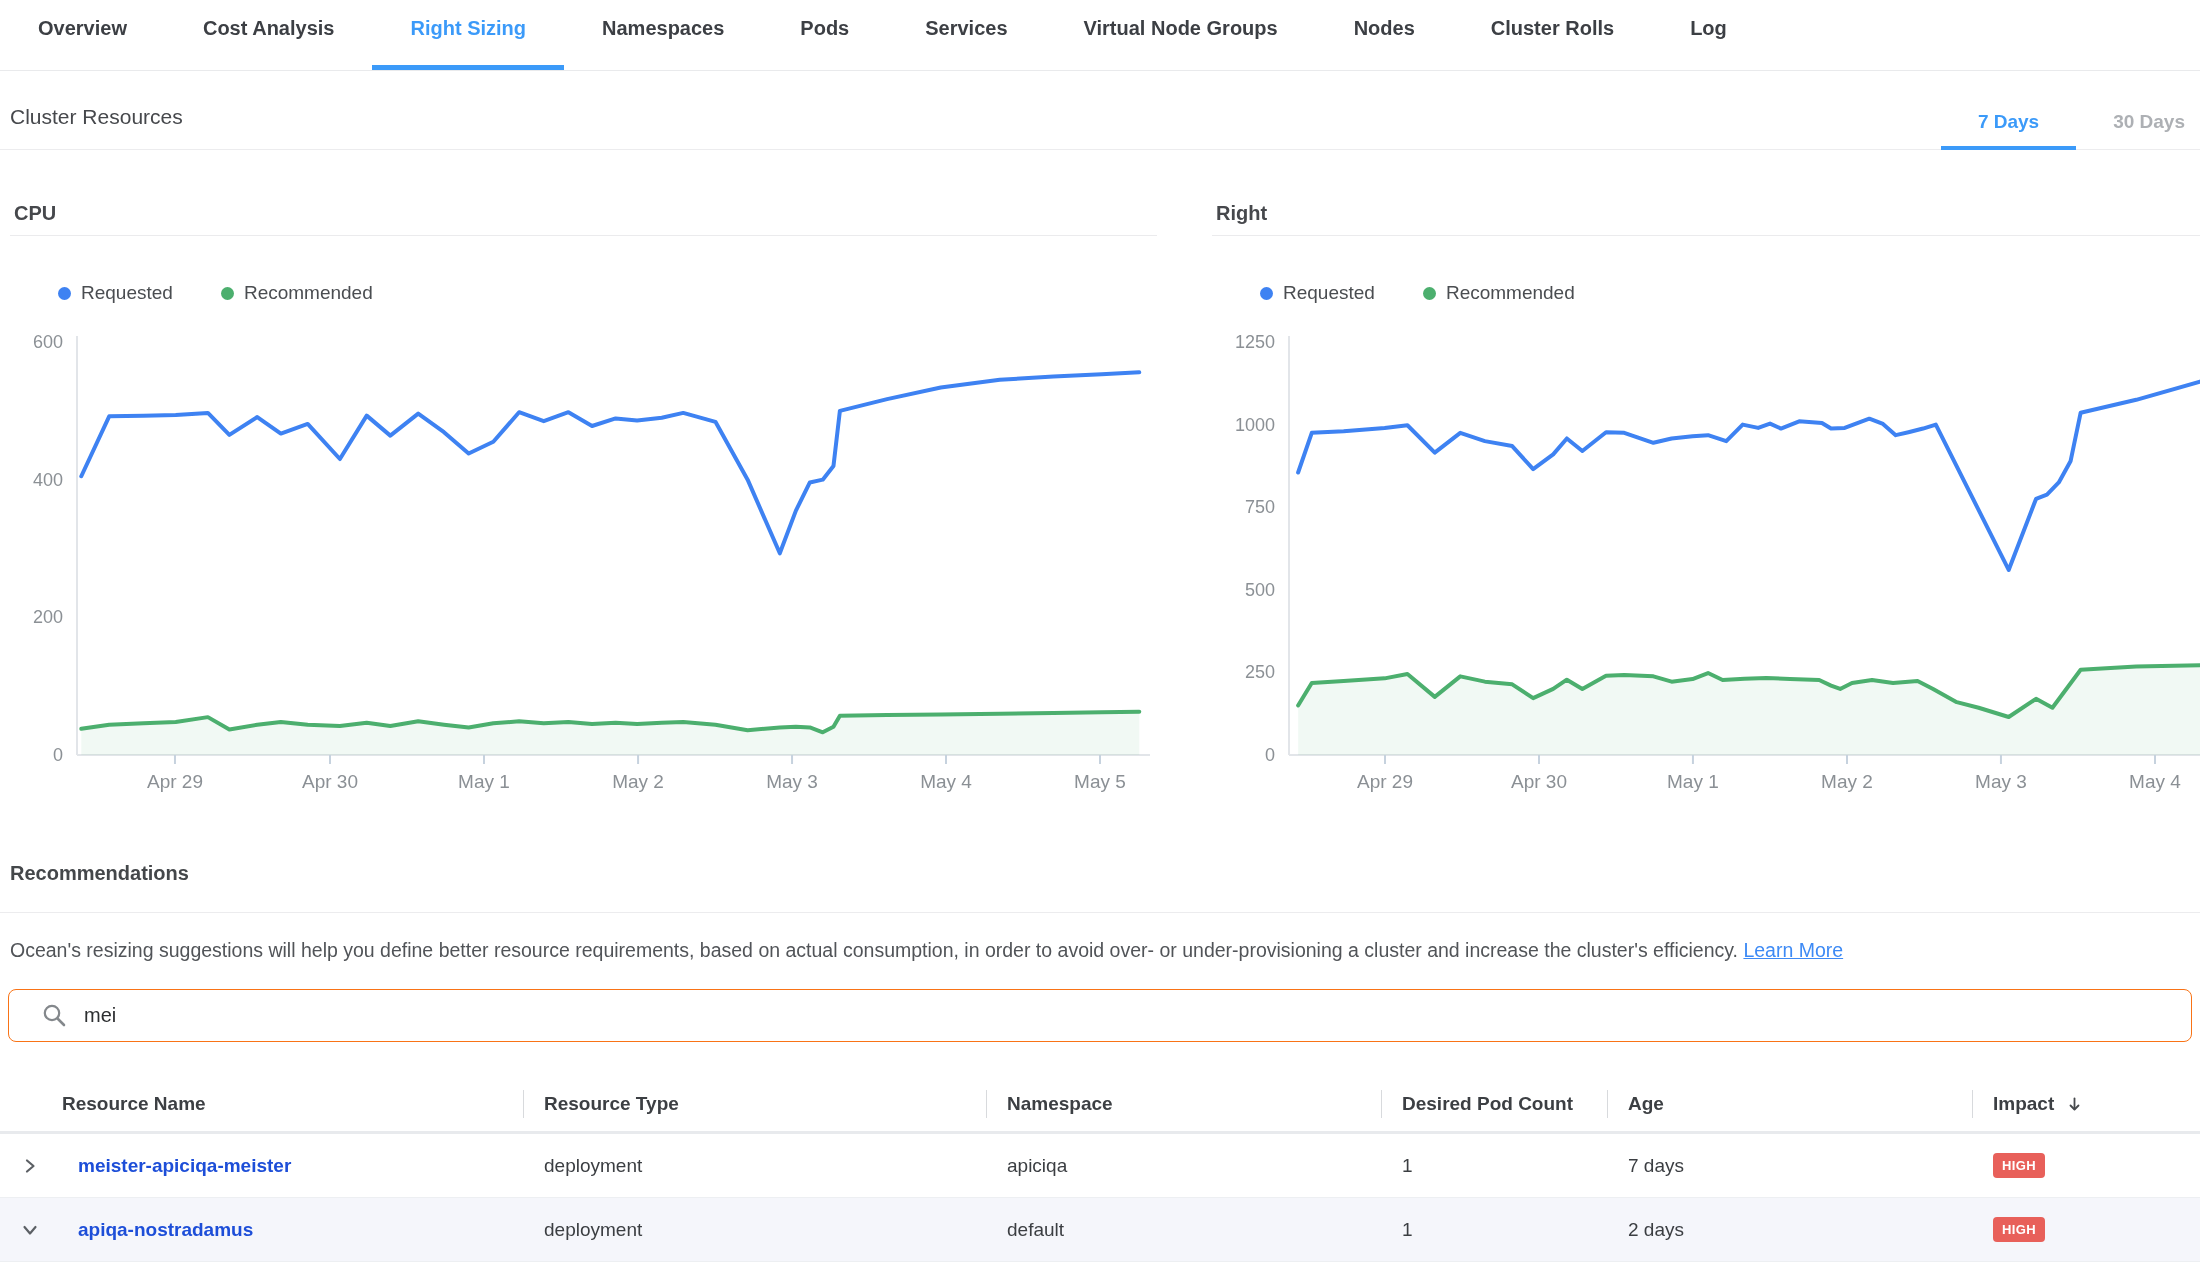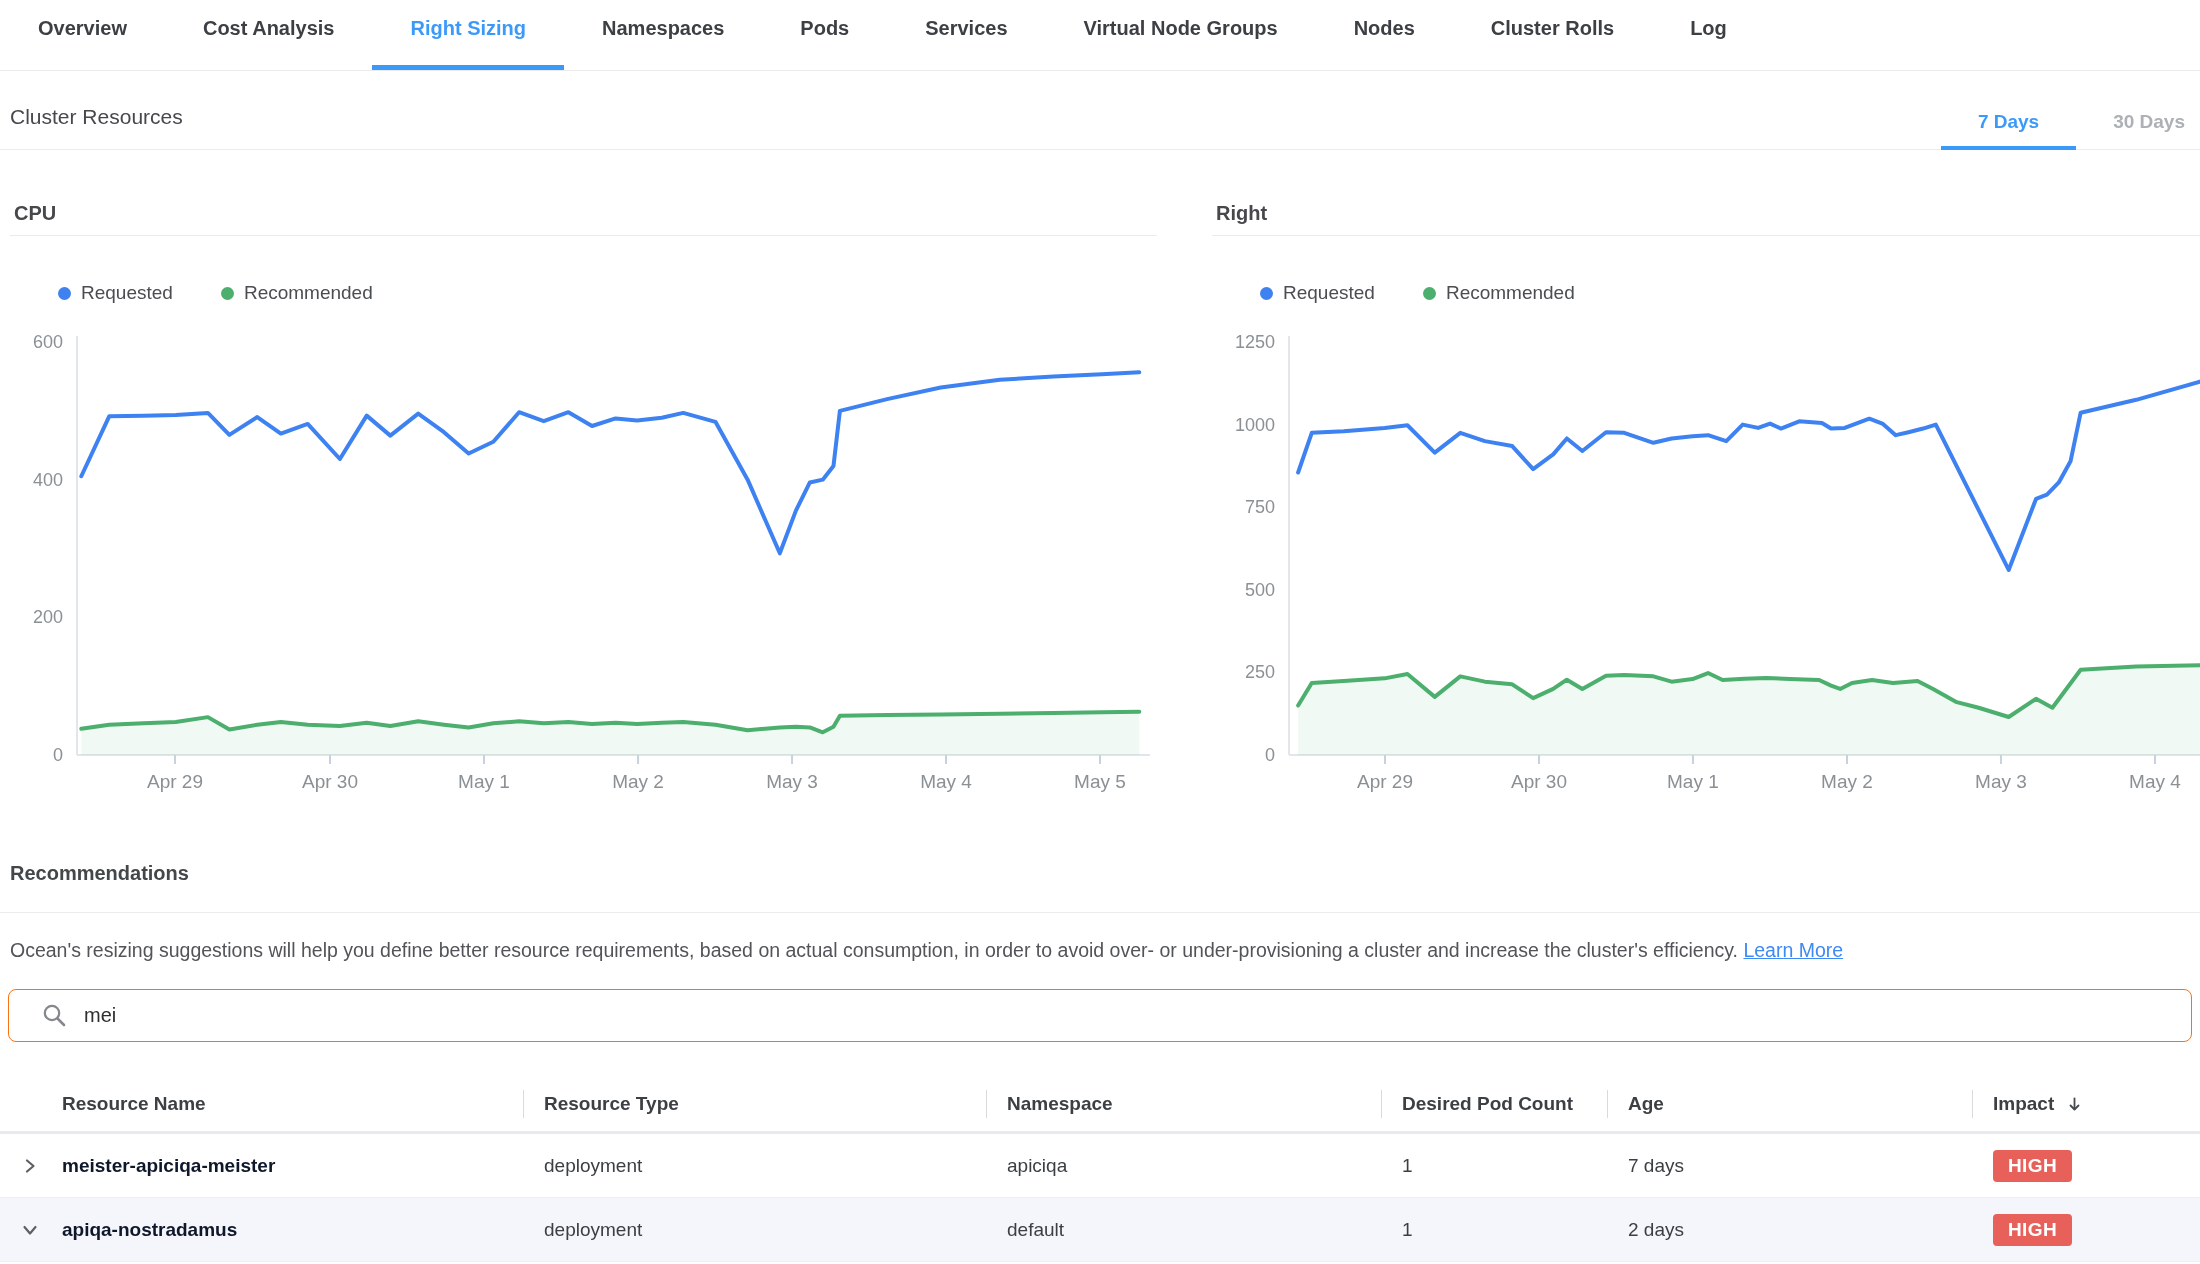--- a/index.html
+++ b/index.html
@@ -64,23 +64,23 @@
          padding-left:21px; font-size:19px; font-weight:700; color:#3c3f43; cursor:pointer; }
   .th:first-child { padding-left:62px; }
   .th:not(:first-child)::before { content:''; position:absolute; left:0; top:13px;
          bottom:13px; width:1px; background:#d8dadd; }
   .t-row { height:64px; font-size:19px; color:#3b3e42; border-bottom:1px solid #edeff2; }
   .t-row.expanded { background:#f5f6fb; }
   .td { padding-left:21px; }
   .td.name { padding-left:18px; display:flex; align-items:center; gap:20px; }
   .chevron-btn { width:24px; height:24px; display:flex; align-items:center;
          justify-content:center; cursor:pointer; flex:0 0 auto; }
-  .res-link { color:#0f172a; font-weight:600; text-decoration:none; cursor:pointer; }
-  .badge { display:inline-block; background:#e8605a; color:#fff; font-size:19px;
-         font-weight:700; padding:5px 15px; border-radius:4px; letter-spacing:0.4px; }
+  .res-link { color:#1d4ed8; font-weight:600; text-decoration:none; cursor:pointer;margin-left:16px; }
+  .badge { display:inline-block; background:#e8605a; color:#fff; font-size:13px;
+         font-weight:700; padding:5px 9px; border-radius:4px; letter-spacing:0.4px; }
 </style>
 </head>
 <body>
 
 <nav class="tab-bar" id="tab-bar">
     <div class="tab">Overview</div>
     <div class="tab">Cost Analysis</div>
     <div class="tab active">Right Sizing</div>
     <div class="tab">Namespaces</div>
     <div class="tab">Pods</div>

